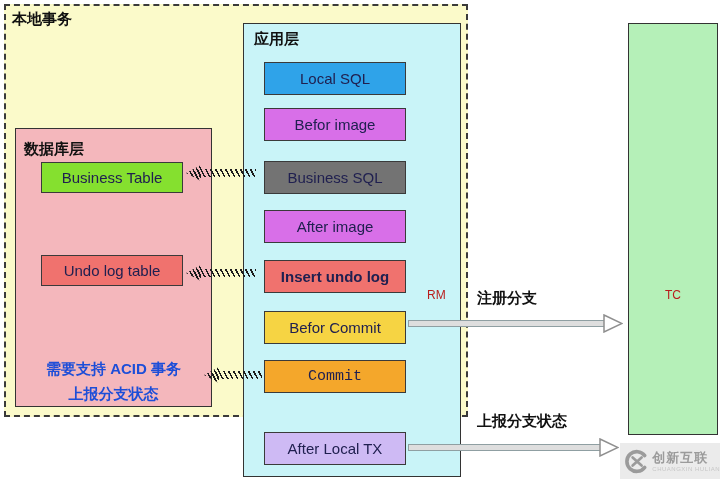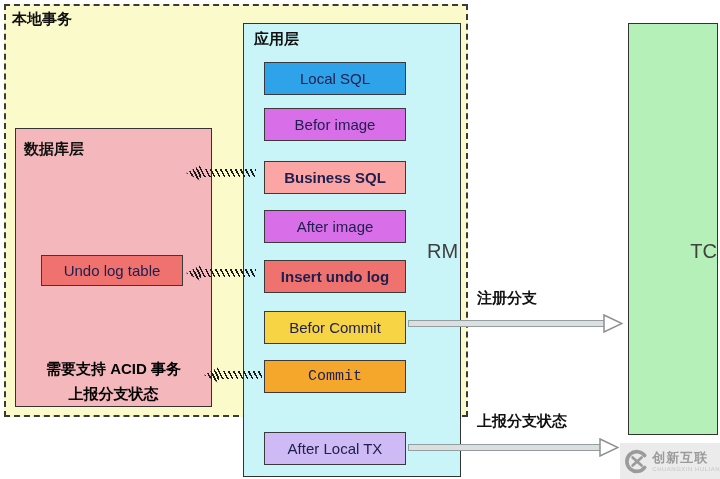--- a/index.html
+++ b/index.html
@@ -20,23 +20,23 @@
   
   .node{
     border:1px solid #3a3a3a;display:flex;align-items:center;justify-content:center;
     font-size:15px;color:#202050;white-space:nowrap;z-index:4;
   }
   .db-node{left:25px;width:142px;height:31px;}
   .step{left:20px;width:142px;height:33px;}
 
   .note{
     left:0;width:100%;text-align:center;font-size:15px;font-weight:600;
-    line-height:25px;color:#000000;z-index:4;
+    line-height:25px;color:#1d4ed8;z-index:4;
   }
-  .role-label{font-size:20px;color:#404040;z-index:4;}
+  .role-label{font-size:12px;color:#b91c1c;z-index:4;margin-top:48px;}
 
   
   .hatch-arrow{height:18px;z-index:6;}
   .hatch-head{
     position:absolute;left:0;top:1px;width:15px;height:16px;
     clip-path:polygon(0 50%,100% 0,100% 100%);
     background:repeating-linear-gradient(62deg,#1c1c1c 0 1.6px,rgba(0,0,0,0) 1.6px 3.6px);
   }
   .hatch-shaft{
     position:absolute;left:13px;top:5px;right:0;height:8px;
@@ -63,44 +63,45 @@
 <body>
 
 <div class="stage">
 
   <div class="abs local-tx" style="background-color: rgb(251, 250, 202);">
     <span class="abs section-label" style="left:6px;top:4px;">本地事务</span>
   </div>
 
   <div class="abs db-layer" style="background-color: rgb(244, 183, 188);">
     <span class="abs section-label" style="left:8px;top:11px;">数据库层</span>
+    <div class="abs node db-node" style="top: 33px; background-color: rgb(133, 224, 47);">Business Table</div>
     <div class="abs node db-node" style="top: 126px; background-color: rgb(240, 114, 110);">Undo log table</div>
     <div class="abs note" style="top:227px;">
       <div>需要支持 ACID 事务</div>
       <div>上报分支状态</div>
     </div>
   </div>
 
   <div class="abs app-layer" style="background-color: rgb(201, 244, 248);">
     <span class="abs section-label" style="left:10px;top:6px;">应用层</span>
 
     <div class="abs node step" style="top: 38px; background-color: rgb(47, 163, 233);">Local SQL</div>
     <div class="abs node step" style="top: 84px; background-color: rgb(216, 111, 232);">Befor image</div>
-    <div class="abs node step" style="top: 137px; background-color: #fca5a5; font-weight: bold;">Business SQL</div>
+    <div class="abs node step" style="top: 137px; background-color: #737373;">Business SQL</div>
     <div class="abs node step" style="top: 186px; background-color: rgb(216, 111, 232);">After image</div>
     <div class="abs node step" style="top: 236px; background-color: rgb(240, 114, 110); font-weight: bold;">Insert undo log</div>
     <div class="abs node step" style="top: 287px; background-color: rgb(246, 212, 67);">Befor Commit</div>
     <div class="abs node step" style="top: 336px; background-color: rgb(244, 167, 43); font-family: Liberation Mono, monospace;">Commit</div>
     <div class="abs node step" style="top: 408px; background-color: rgb(206, 186, 244);">After Local TX</div>
 
     <span class="abs role-label" style="left:183px;top:216px;">RM</span>
   </div>
 
   <div class="abs tc-box" style="background-color: rgb(181, 240, 184);">
-    <div class="abs role-label" style="left:0;top:216px;width:100%;text-align:right;">TC</div>
+    <div class="abs role-label" style="left:0;top:216px;width:100%;text-align:center;">TC</div>
   </div>
 
   <div class="abs hatch-arrow" style="left:186px;top:164px;width:70px;">
     <span class="hatch-head"></span>
     <span class="hatch-shaft"></span>
   </div>
   <div class="abs hatch-arrow" style="left:186px;top:264px;width:70px;">
     <span class="hatch-head"></span>
     <span class="hatch-shaft"></span>
   </div>

